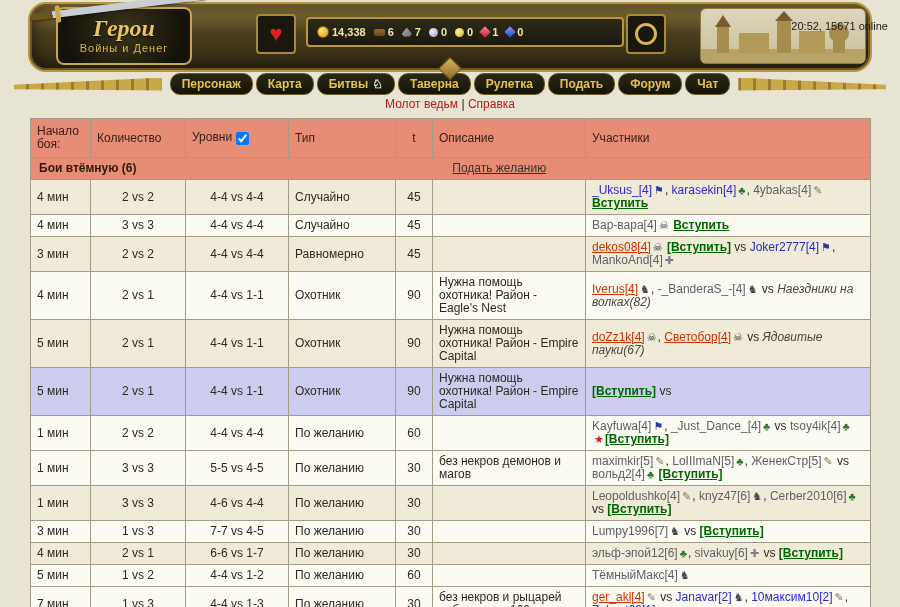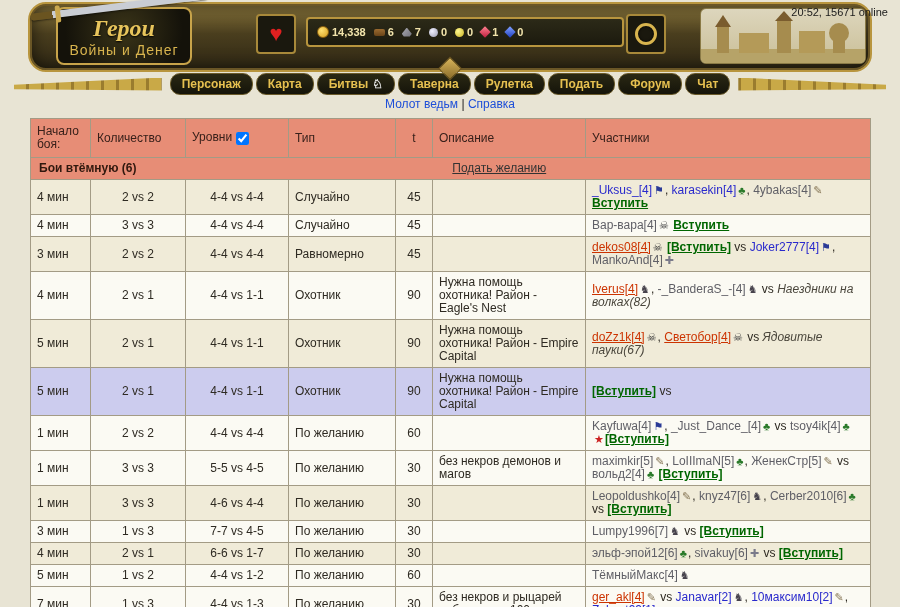--- a/index.html
+++ b/index.html
@@ -15,21 +15,21 @@
     background:linear-gradient(180deg,#8a763c 0%,#4a3e1e 45%,#2e2714 100%);
     border:2px solid #b8953e;border-radius:18px;
     box-shadow:inset 0 0 0 2px #6a5626, inset 0 0 18px rgba(0,0,0,.7);
   }
   .logo-plate{
     position:absolute;left:26px;top:3px;width:132px;height:54px;
     background:radial-gradient(circle at 50% 40%,#3a3418,#14120a 80%);
     border:2px solid #c8a44a;border-radius:8px;text-align:center;color:#e8c55c;cursor:pointer;
   }
   .logo-title{font-family:"Liberation Serif",serif;font-style:italic;font-weight:bold;font-size:24px;line-height:28px;margin-top:5px;text-shadow:0 1px 2px #000;}
-  .logo-sub{font-size:14px;letter-spacing:1px;color:#d8b44e;}
+  .logo-sub{font-size:11px;letter-spacing:1px;color:#d8b44e;}
   .sword{
     position:absolute;left:0px;top:-1px;width:178px;height:7px;transform:rotate(-7deg);
     background:linear-gradient(90deg,#6a5420 0 22px,#c9cdd4 22px 88%,#eef2f6);
     border-radius:3px;z-index:4;box-shadow:0 1px 2px rgba(0,0,0,.5);
   }
   .sword::after{content:"";position:absolute;left:25px;top:-5px;width:5px;height:17px;background:#caa84e;border-radius:2px;}
   .heart-plate{
     position:absolute;left:226px;top:10px;width:36px;height:36px;background:#1a180e;
     border:2px solid #a8893a;border-radius:4px;display:flex;align-items:center;justify-content:center;
   }
@@ -58,35 +58,35 @@
   .ring{width:16px;height:16px;border:3px solid #d8b44e;border-radius:50%;box-shadow:0 0 3px #000 inset;}
   .castle{
     position:absolute;right:4px;top:4px;width:164px;height:54px;border-radius:6px;
     background:linear-gradient(#ddd6bd,#cabf97);border:1px solid #8a7a46;overflow:hidden;
   }
   .crest{
     position:absolute;left:50%;top:56px;width:15px;height:15px;
     transform:translateX(-50%) rotate(45deg);
     background:linear-gradient(135deg,#d8b45a,#8a6c2a);border:1px solid #6a5420;z-index:3;
   }
-  .clock{position:absolute;right:12px;top:6px;font-size:11px;color:#1a1a1a;z-index:6;}
+  .clock{position:absolute;right:12px;top:20px;font-size:11px;color:#1a1a1a;z-index:6;}
   
   .navrow{position:absolute;left:0;top:73px;width:900px;display:flex;align-items:center;justify-content:center;gap:8px;}
   .main-nav{display:flex;gap:3px;}
   .nav-btn{
     background:linear-gradient(#2a2814,#15140a);color:#e6c050;font-size:12px;font-weight:bold;
     padding:3px 11px;border:1px solid #6a5a2a;border-radius:10px;text-decoration:none;
     display:flex;align-items:center;gap:4px;white-space:nowrap;
   }
   .nav-ico::before{content:"♘";color:#ececec;font-size:12px;line-height:1;}
   .wing{width:148px;height:13px;}
   .wing-l{background:repeating-linear-gradient(90deg,#c9a947 0 12px,#9a7c2e 12px 15px);clip-path:polygon(0 55%,100% 0,100% 100%,0 90%);}
   .wing-r{background:repeating-linear-gradient(90deg,#9a7c2e 0 3px,#c9a947 3px 15px);clip-path:polygon(0 0,100% 55%,100% 90%,0 100%);}
   .sublinks{position:absolute;top:97px;width:100%;text-align:center;font-size:12px;color:#222;}
-  .sub-link{color:#1d4ed8;text-decoration:none;cursor:pointer;text-align:center;}
+  .sub-link{color:#b91c1c;text-decoration:none;cursor:pointer;text-align:center;}
   
   .table-wrap{position:absolute;left:30px;top:118px;width:840px;}
   table{border-collapse:collapse;table-layout:fixed;width:840px;font-size:12px;color:#2e2a22;}
   th,td{border:1px solid #a39b85;padding:4px 6px;vertical-align:middle;line-height:13px;overflow:hidden;}
   thead th{background:var(--header-bg);font-weight:normal;text-align:left;color:#38201a;height:30px;}
   thead th:nth-child(5){text-align:center;}
   thead input[type=checkbox]{vertical-align:middle;margin:0 0 0 4px;width:13px;height:13px;}
   tr.section td{background:var(--header-bg);padding:3px 8px;height:15px;margin-top:40px;}
   .sec-title{float:left;font-weight:bold;color:#30180e;}
   .sec-link{display:block;text-align:center;color:#333;text-decoration:underline;cursor:pointer;}

